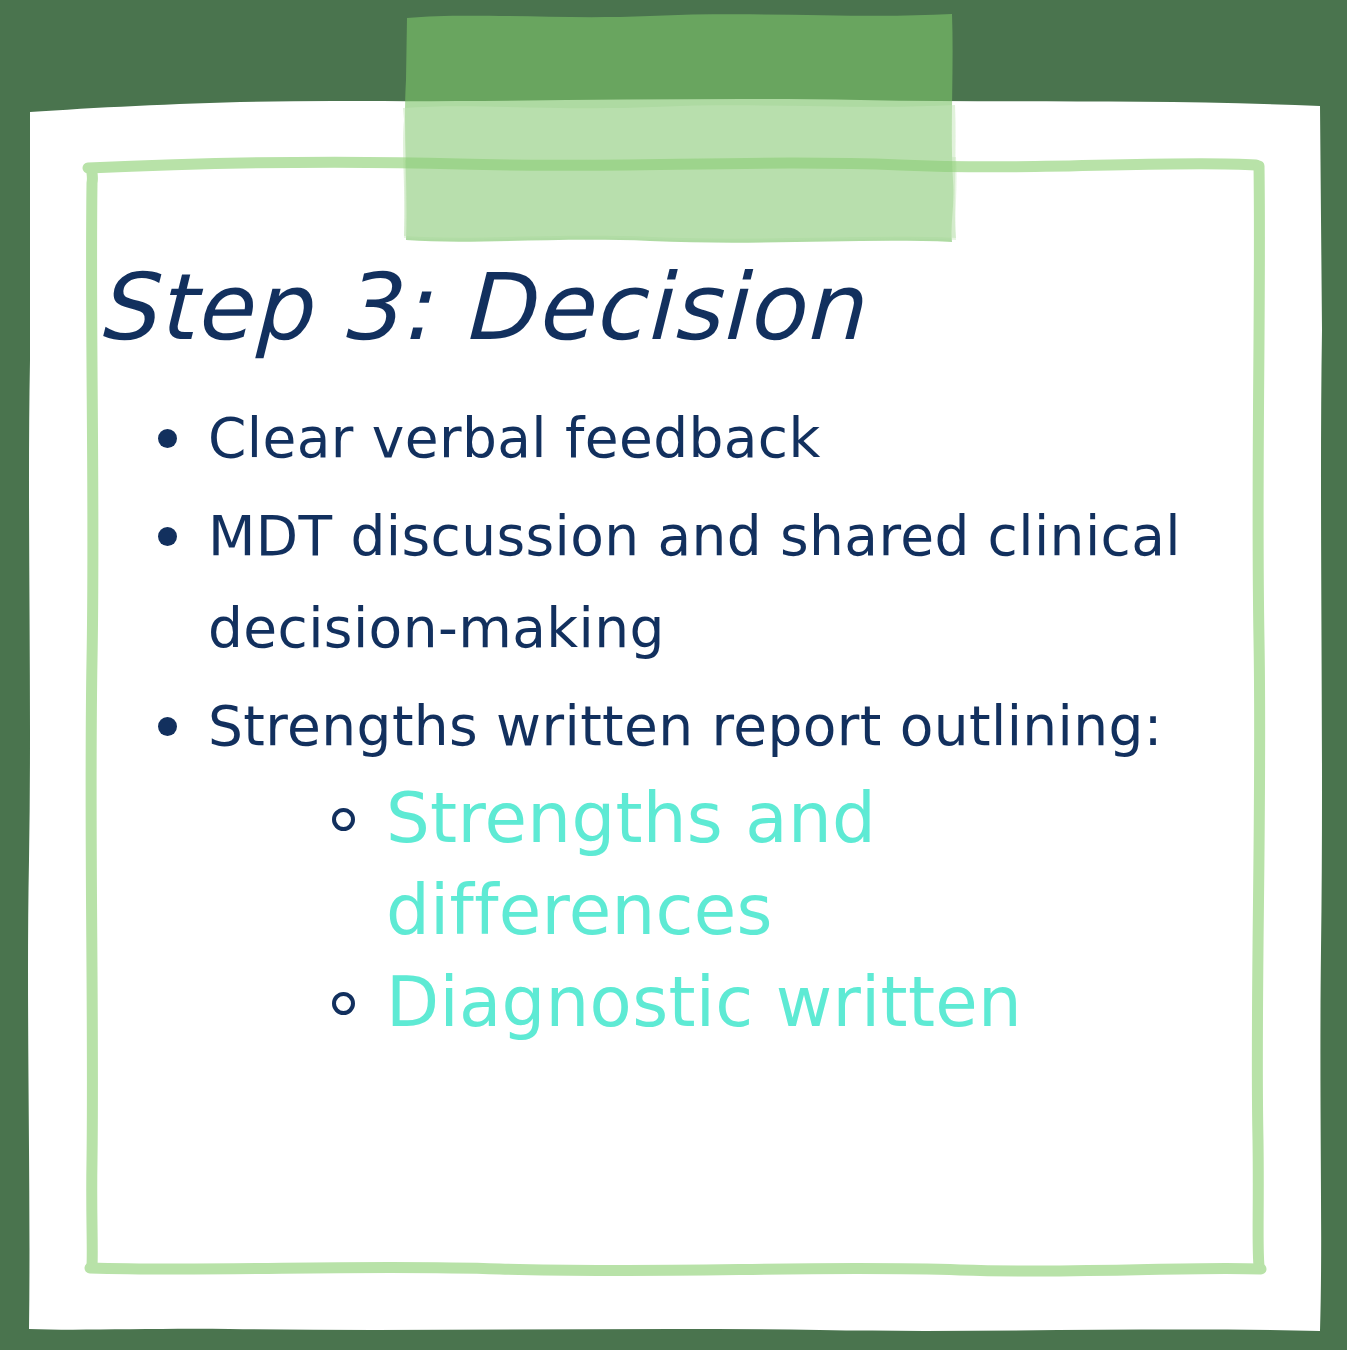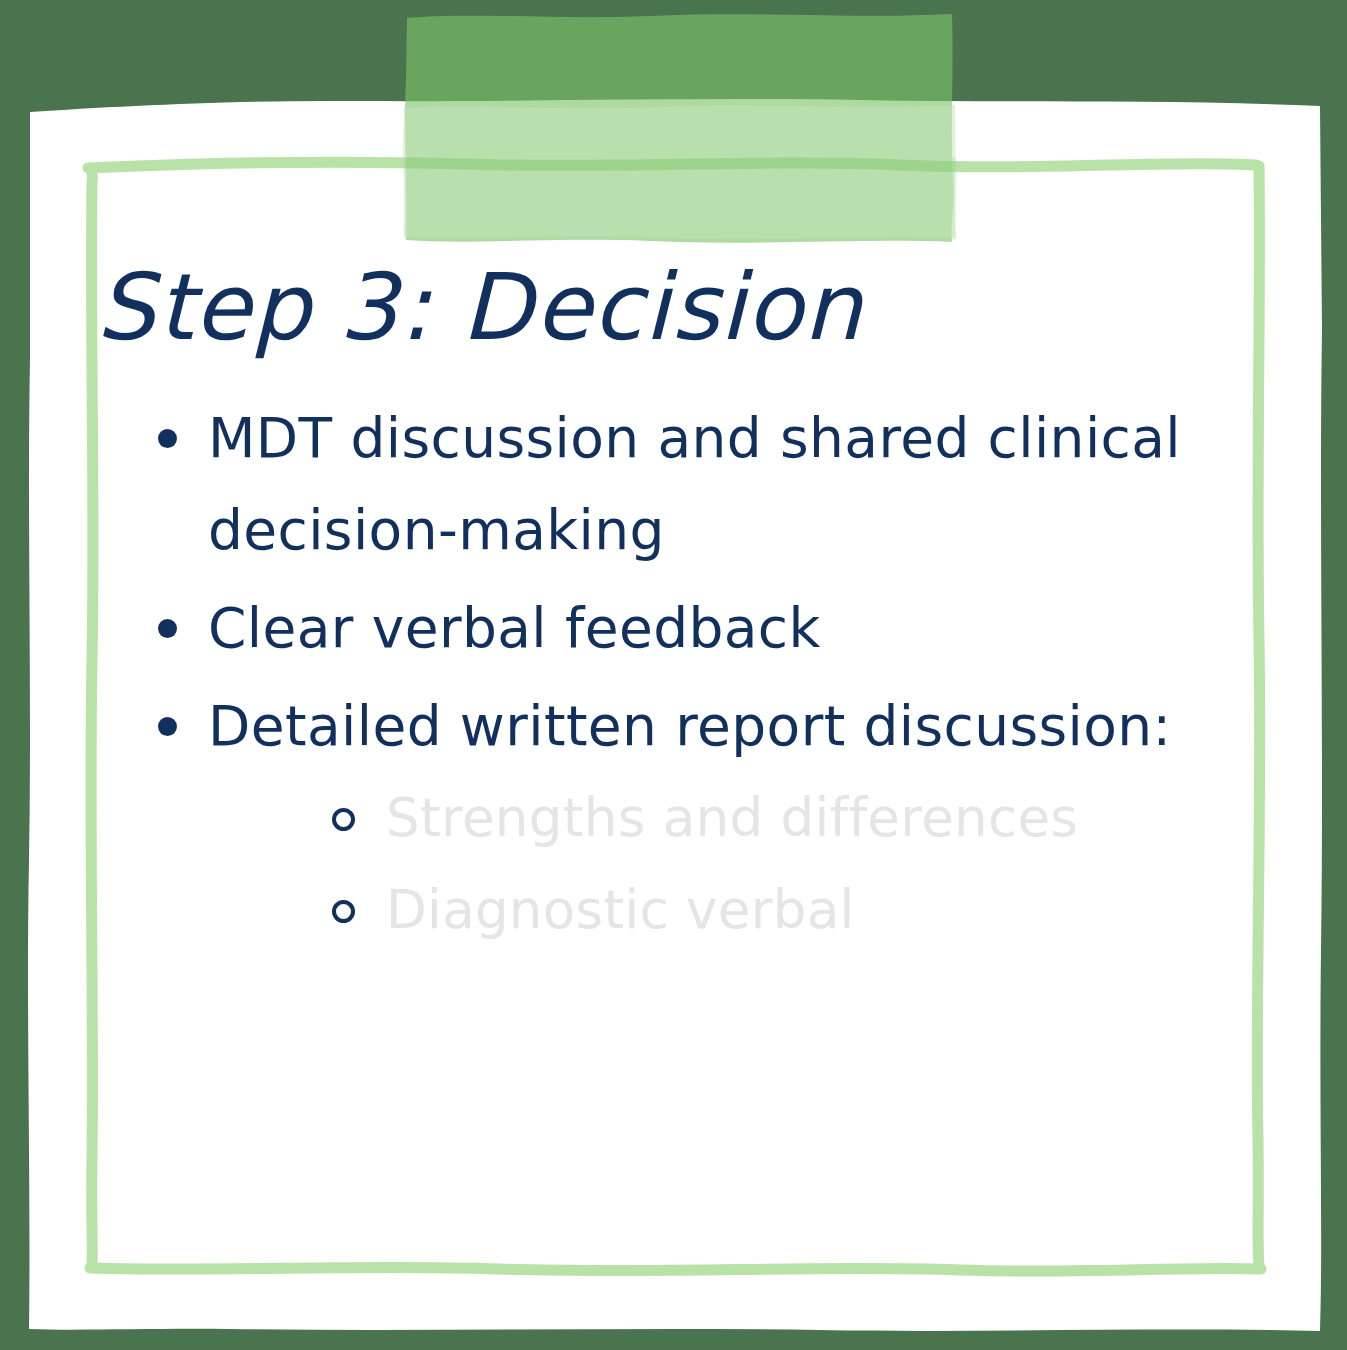--- a/index.html
+++ b/index.html
@@ -101,22 +101,22 @@
 
   ul.subbullets {
     list-style: none;
     margin: 0 0 0 0;
     padding: 0;
   }
   li.sub-item {
     position: relative;
     padding-left: 73px;
     margin-left: 105px;
-    color: #e5e5e5;
-    font-size: 53px;
+    color: #5eead4;
+    font-size: 69px;
     line-height: 92px;
     letter-spacing: 0.3px;
   }
   li.sub-item > .bullet-ring {
     position: absolute;
     left: 19px;
     top: 36px;
     width: 15px;
     height: 15px;
     border-radius: 50%;
@@ -199,40 +199,40 @@
   </svg>
 
   <div class="content">
 
     <h1 class="note-title">Step 3: Decision</h1>
 
     <ul class="bullets">
 
       <li class="bullet-item">
         <span class="bullet-dot"></span>
+        <span class="txt">Clear verbal feedback</span>
+      </li>
+
+      <li class="bullet-item">
+        <span class="bullet-dot"></span>
         <span class="txt">MDT discussion and shared clinical decision-making</span>
       </li>
 
       <li class="bullet-item">
         <span class="bullet-dot"></span>
-        <span class="txt">Clear verbal feedback</span>
-      </li>
-
-      <li class="bullet-item">
-        <span class="bullet-dot"></span>
-        <span class="txt">Detailed written report discussion:</span>
+        <span class="txt">Strengths written report outlining:</span>
 
         <ul class="subbullets">
           <li class="sub-item">
             <span class="bullet-ring"></span>
             <span class="txt">Strengths and differences</span>
           </li>
           <li class="sub-item">
             <span class="bullet-ring"></span>
-            <span class="txt">Diagnostic verbal</span>
+            <span class="txt">Diagnostic written</span>
           </li>
         </ul>
       </li>
 
     </ul>
   </div>
 
 </div>
 
 </body></html>

